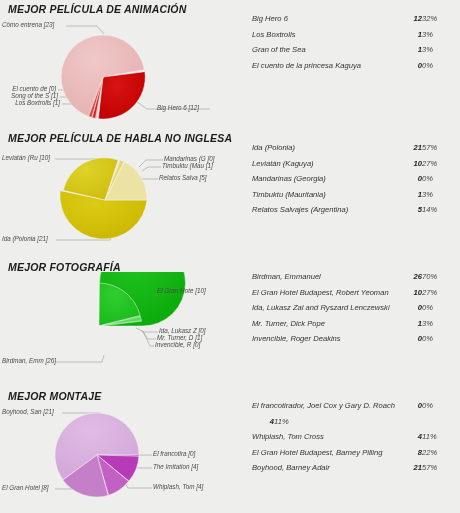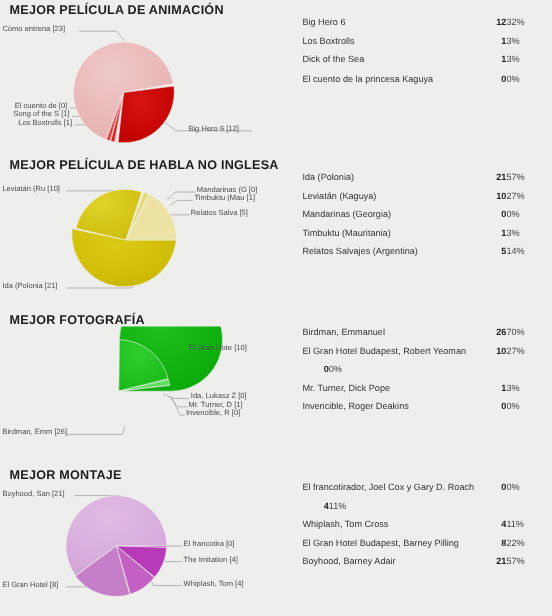--- a/index.html
+++ b/index.html
@@ -11,20 +11,21 @@
     height: 513px;
     background: #eeeeec;
     font-family: "Liberation Sans", sans-serif;
     color: #3a3a3a;
     overflow: hidden;
   }
   .page {
     position: relative;
     width: 460px;
     height: 377px;
+    font-style: italic;
   }
   .award-section {
     position: relative;
     width: 460px;
     height: 129px;
   }
   .section-title {
     position: absolute;
     left: 8px;
     top: 3px;
@@ -141,21 +142,21 @@
         <span class="res-name">Big Hero 6</span>
         <span class="res-votes">12</span>
         <span class="res-pct">32%</span>
       </div>
       <div class="res-row">
         <span class="res-name">Los Boxtrolls</span>
         <span class="res-votes">1</span>
         <span class="res-pct">3%</span>
       </div>
       <div class="res-row">
-        <span class="res-name">Dick of the Sea</span>
+        <span class="res-name">Gran of the Sea</span>
         <span class="res-votes">1</span>
         <span class="res-pct">3%</span>
       </div>
       <div class="res-row">
         <span class="res-name">El cuento de la princesa Kaguya</span>
         <span class="res-votes">0</span>
         <span class="res-pct">0%</span>
       </div>
     </div>
   </div>
@@ -280,20 +281,21 @@
         <span class="res-name">Birdman, Emmanuel</span>
         <span class="res-votes">26</span>
         <span class="res-pct">70%</span>
       </div>
       <div class="res-row">
         <span class="res-name">El Gran Hotel Budapest, Robert Yeoman</span>
         <span class="res-votes">10</span>
         <span class="res-pct">27%</span>
       </div>
       <div class="res-row">
+        <span class="res-name">Ida, Lukasz Zal and Ryszard Lenczewski</span>
         <span class="res-votes">0</span>
         <span class="res-pct">0%</span>
       </div>
       <div class="res-row">
         <span class="res-name">Mr. Turner, Dick Pope</span>
         <span class="res-votes">1</span>
         <span class="res-pct">3%</span>
       </div>
       <div class="res-row">
         <span class="res-name">Invencible, Roger Deakins</span>

